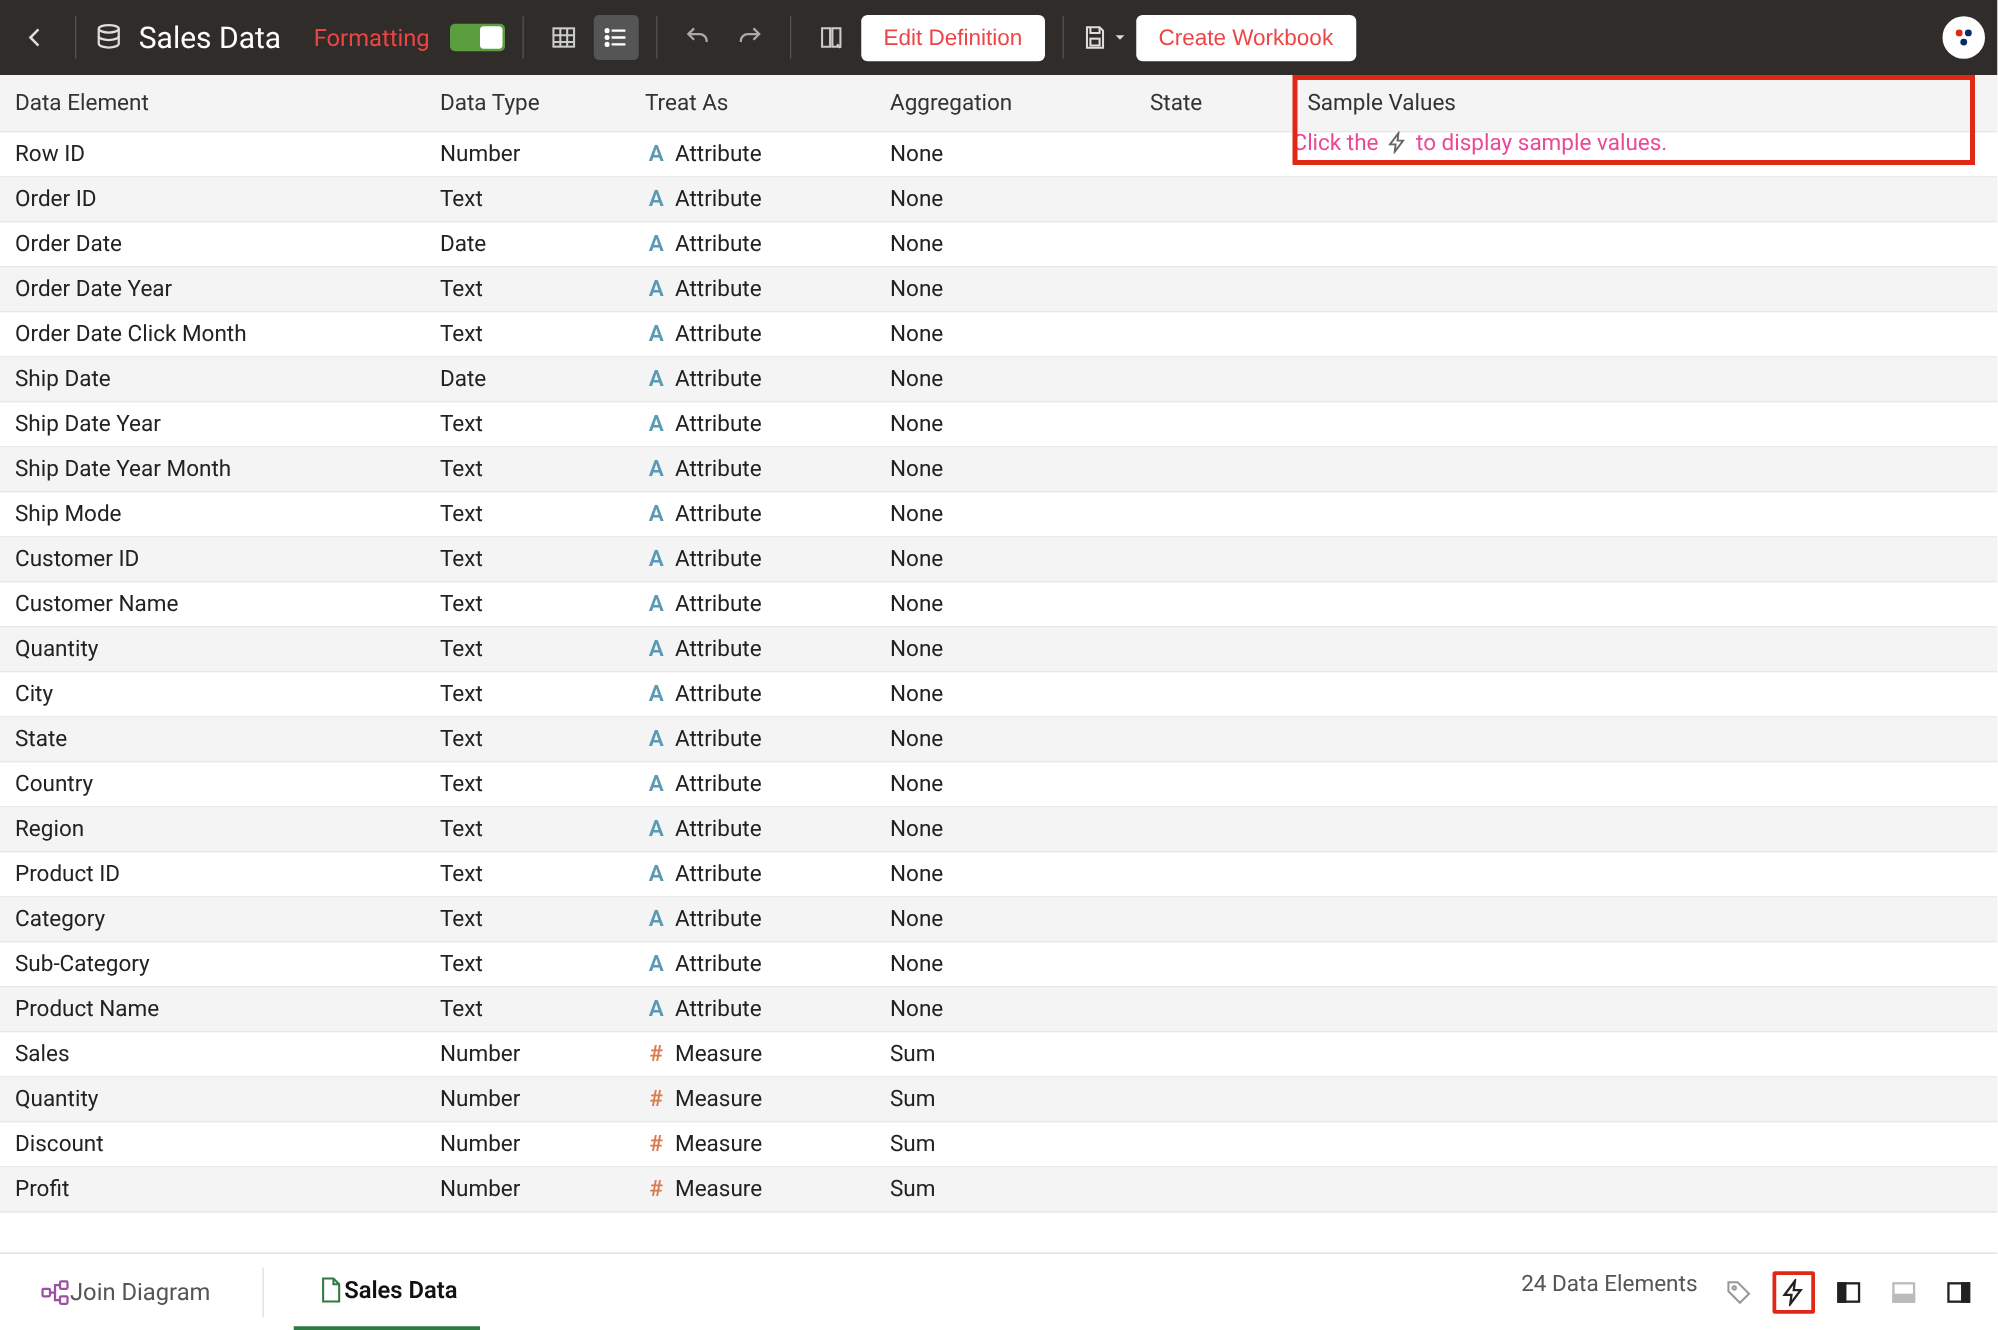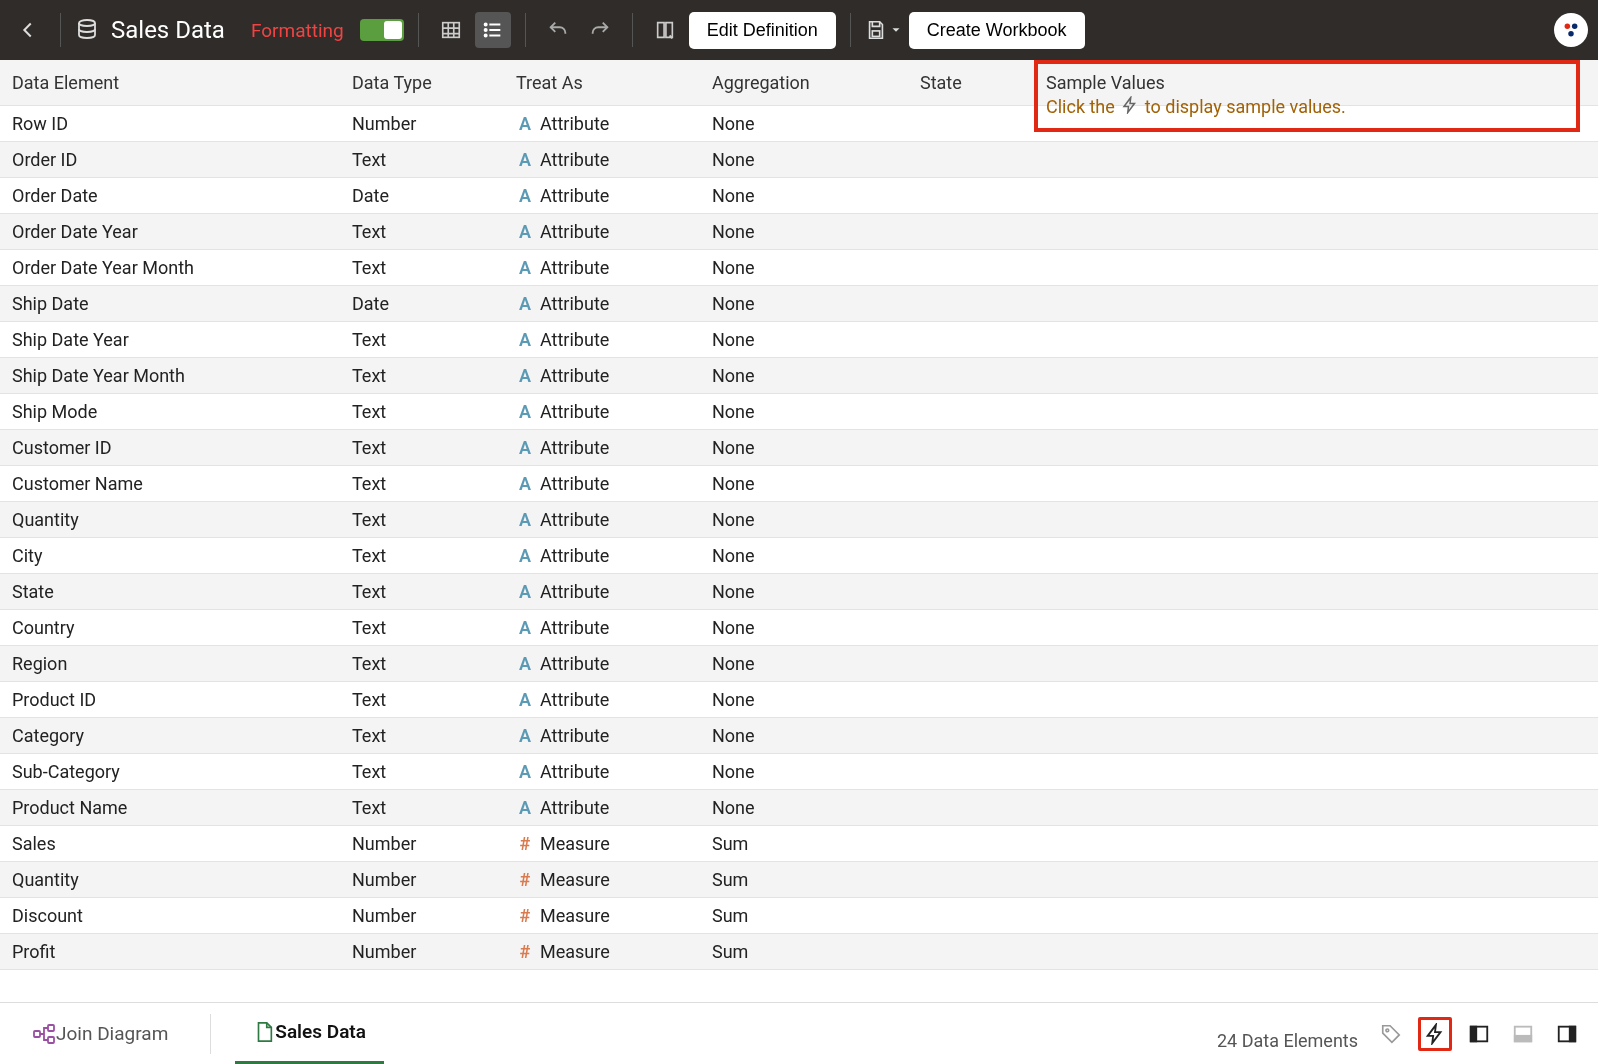--- a/index.html
+++ b/index.html
@@ -37,21 +37,21 @@
 
   .formatting-label { font-size: 19px; color:#ef4444; margin-right:10px; }
   .toggle {
     width: 44px; height: 22px; background:#5a9e3f; border-radius: 4px; position: relative;
   }
   .toggle-knob {
     position:absolute; right:2px; top:2px; width:18px; height:18px; background:#fff; border-radius:3px;
   }
 
   .btn-white {
-    background:#fff; color:#000000; border:none; border-radius:5px; padding:8px 18px;
+    background:#fff; color:#ef4444; border:none; border-radius:5px; padding:8px 18px;
     font-size:18px; font-weight:400;
   }
 
   .save-group { display:flex; align-items:center; gap:2px; color:#ddd; }
 
   .brand-badge {
     width:34px; height:34px; border-radius:50%; background:#fff;
     display:flex; align-items:center; justify-content:center;
   }
 
@@ -85,24 +85,23 @@
     position: absolute;
     top: 60px;
     left: 1034px;
     width: 546px;
     height: 72px;
     border: 4px solid #e02814;
     pointer-events: none;
     z-index: 5;
   }
   .sample-hint {
-    color:#a16207;
+    color:#ec4899;
     font-size:18px;
-    display:flex; gap:6px;
-    padding-left:12px;
+    display:flex; align-items:center; gap:6px;
     height:36px;
   }
   .sample-hint svg { vertical-align:middle; }
 
   
   .footer {
     position:absolute; bottom:0; left:0; right:0;
     height: 62px;
     background:#fff;
     border-top:1px solid #ddd;
@@ -112,21 +111,21 @@
   }
   .footer-tab {
     display:flex; align-items:center; 
     padding: 0 18px;
     height: 62px;
     color:#555;
     font-size:19px;
   }
   .footer-tab.active { color:#111; font-weight:600; border-bottom: 4px solid #2f7a43; }
   .footer-right {
-    margin-left:auto; display:flex; align-items:flex-end; gap:10px;
+    margin-left:auto; display:flex; align-items:flex-start; gap:10px;
   }
   .footer-status { font-size:18px; color:#555; margin-right:6px;}
   .footer-view-btn {
     width:34px; height:34px; display:flex; align-items:center; justify-content:center;
     border:1px solid transparent;
   }
   .footer-view-btn.boxed { border:3px solid #e02814; border-radius:2px; }
 
   svg { display:block; }
 </style>
@@ -261,21 +260,21 @@
       </div>
       <div class="grid-row">
         <div class="cell">Order Date Year</div>
         <div class="cell">Text</div>
         <div class="cell"><span class="type-icon type-attr">A</span><span>Attribute</span></div>
         <div class="cell">None</div>
         <div class="cell"></div>
         <div class="cell"></div>
       </div>
       <div class="grid-row">
-        <div class="cell">Order Date Year Month</div>
+        <div class="cell">Order Date Click Month</div>
         <div class="cell">Text</div>
         <div class="cell"><span class="type-icon type-attr">A</span><span>Attribute</span></div>
         <div class="cell">None</div>
         <div class="cell"></div>
         <div class="cell"></div>
       </div>
       <div class="grid-row">
         <div class="cell">Ship Date</div>
         <div class="cell">Date</div>
         <div class="cell"><span class="type-icon type-attr">A</span><span>Attribute</span></div>

